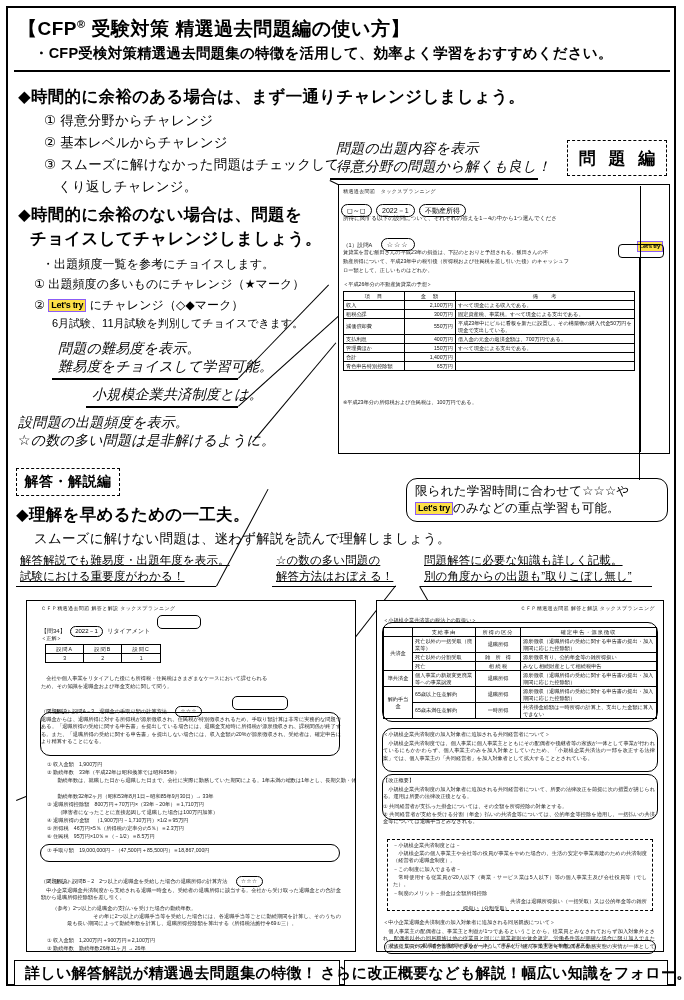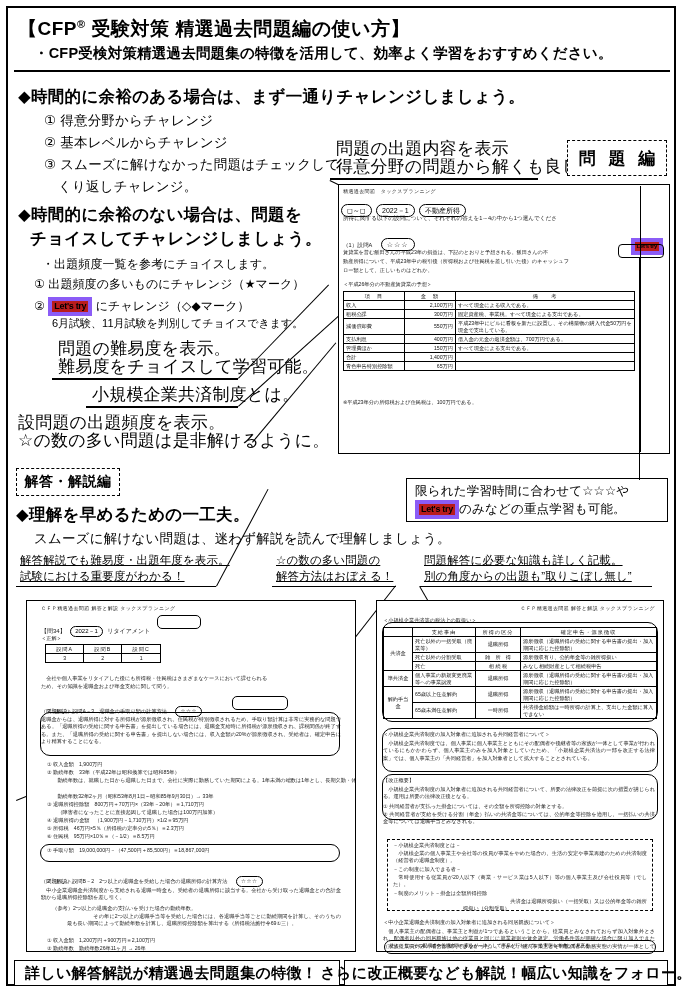--- a/index.html
+++ b/index.html
@@ -74,43 +74,44 @@
   }
   .lvl1 {
     font-size: 13.5px;
     letter-spacing: 0.2px;
   }
   .lvl2 {
     font-size: 12px;
     letter-spacing: 0.1px;
   }
   .note {
-    font-size: 17px;
+    font-size: 14px;
     letter-spacing: 0.2px;
     line-height: 17px;
+    font-style: italic;
   }
   .note-s {
     font-size: 11.5px;
     letter-spacing: 0.1px;
     line-height: 16px;
     text-decoration: underline;
   }
 
   
   .lets-try {
     display: inline-block;
-    border: 4px solid #8b5cf6;
+    border: 1px solid #8b5cf6;
     padding: 0 2px;
     font-size: 9px;
     font-family: "Liberation Sans", sans-serif;
     font-weight: bold;
     letter-spacing: -0.3px;
     line-height: 11px;
     vertical-align: 1px;
-    background: #b91c1c;
+    background: #fde047;
   }
 
   
   .dash-box {
     position: absolute;
     border: 1.5px dashed #000;
     background: #fff;
     display: flex;
     align-items: center;
     justify-content: center;
@@ -298,21 +299,21 @@
     <span class="txt">解答・解説編</span>
   </div>
 
   <div class="dash-box" style="left:567px; top:140px; width:100px; height:36px;">
     <span class="txt">問 題 編</span>
   </div>
 
   <div class="blk dia" style="left:16px; top:504px;">◆理解を早めるための一工夫。</div>
   <div class="blk lvl1" style="left:34px; top:530px;">スムーズに解けない問題は、迷わず解説を読んで理解しましょう。</div>
 
-  <div class="callout" style="left:406px; top:478px; width:262px; height:44px;">
+  <div class="callout" style="left:406px; top:478px; width:262px; height:44px;border-radius:11px;">
     <div>限られた学習時間に合わせて☆☆☆や</div>
     <div>
       <span class="lets-try">Let's try</span><span>のみなどの重点学習も可能。</span>
     </div>
   </div>
 
   <div class="blk note-s" style="left:20px; top:552px;">解答解説でも難易度・出題年度を表示。</div>
   <div class="blk note-s" style="left:20px; top:568px;">試験における重要度がわかる！</div>
   <div class="ul" style="left:16px; top:586px; width:200px; height:1px;"></div>
 

